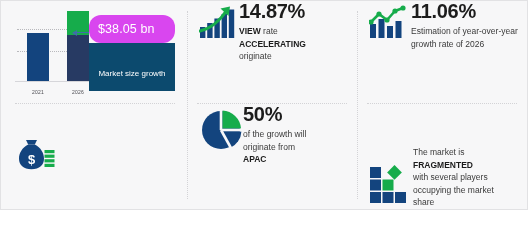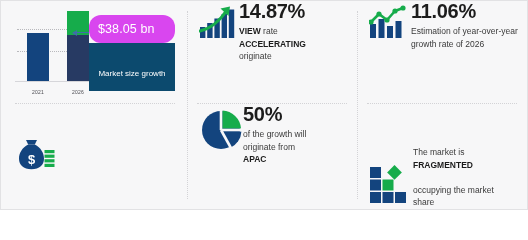--- a/index.html
+++ b/index.html
@@ -326,21 +326,21 @@
           <rect x="1" y="27" width="11" height="11" fill="#13447e"></rect>
           <rect x="13.5" y="27" width="11" height="11" fill="#13447e"></rect>
           <rect x="26" y="27" width="11" height="11" fill="#13447e"></rect>
           <rect x="20.3" y="2.2" width="10.4" height="10.4" fill="#16ac4b" transform="rotate(45 25.5 7.4)"></rect>
         </svg>
       </div>
       <div class="txt">
         <div class="sub" style="margin-top:0">
           <span>The market is</span><br>
           <b>FRAGMENTED</b><br>
-          <br>
+          <span>with several players</span><br>
           <span>occupying the market</span><br>
           <span>share</span>
         </div>
       </div>
     </div>
 
   </div>
 </div>
 
 </body></html>

